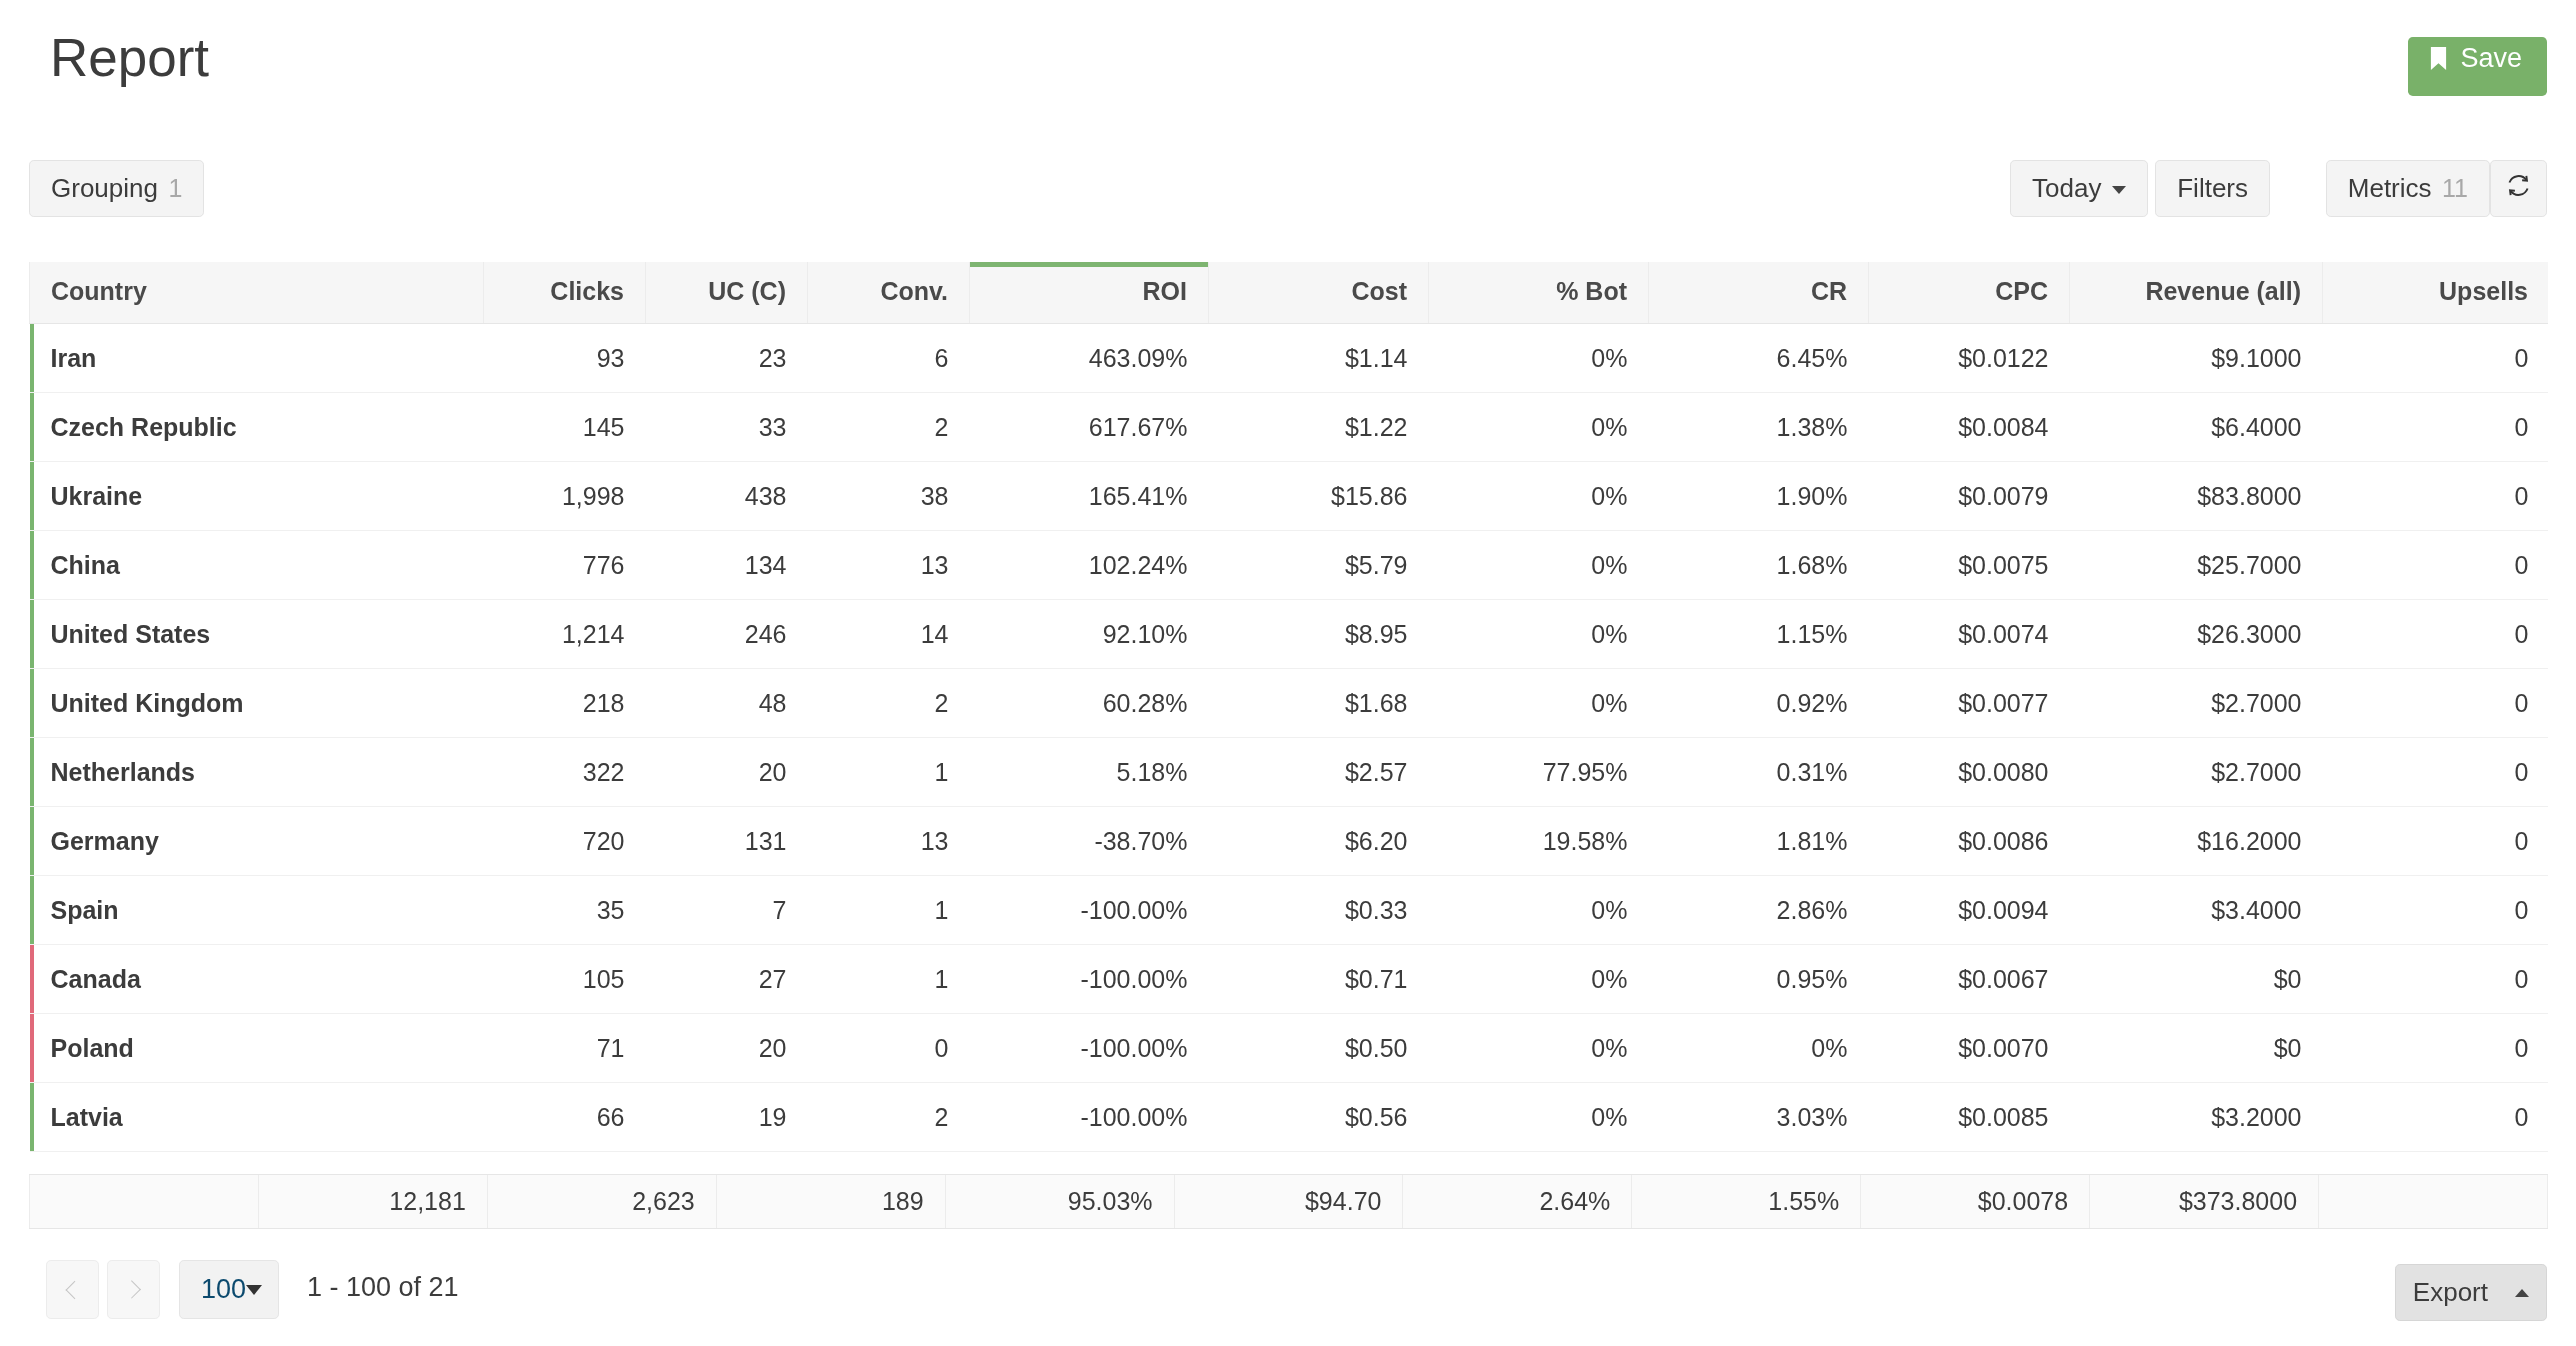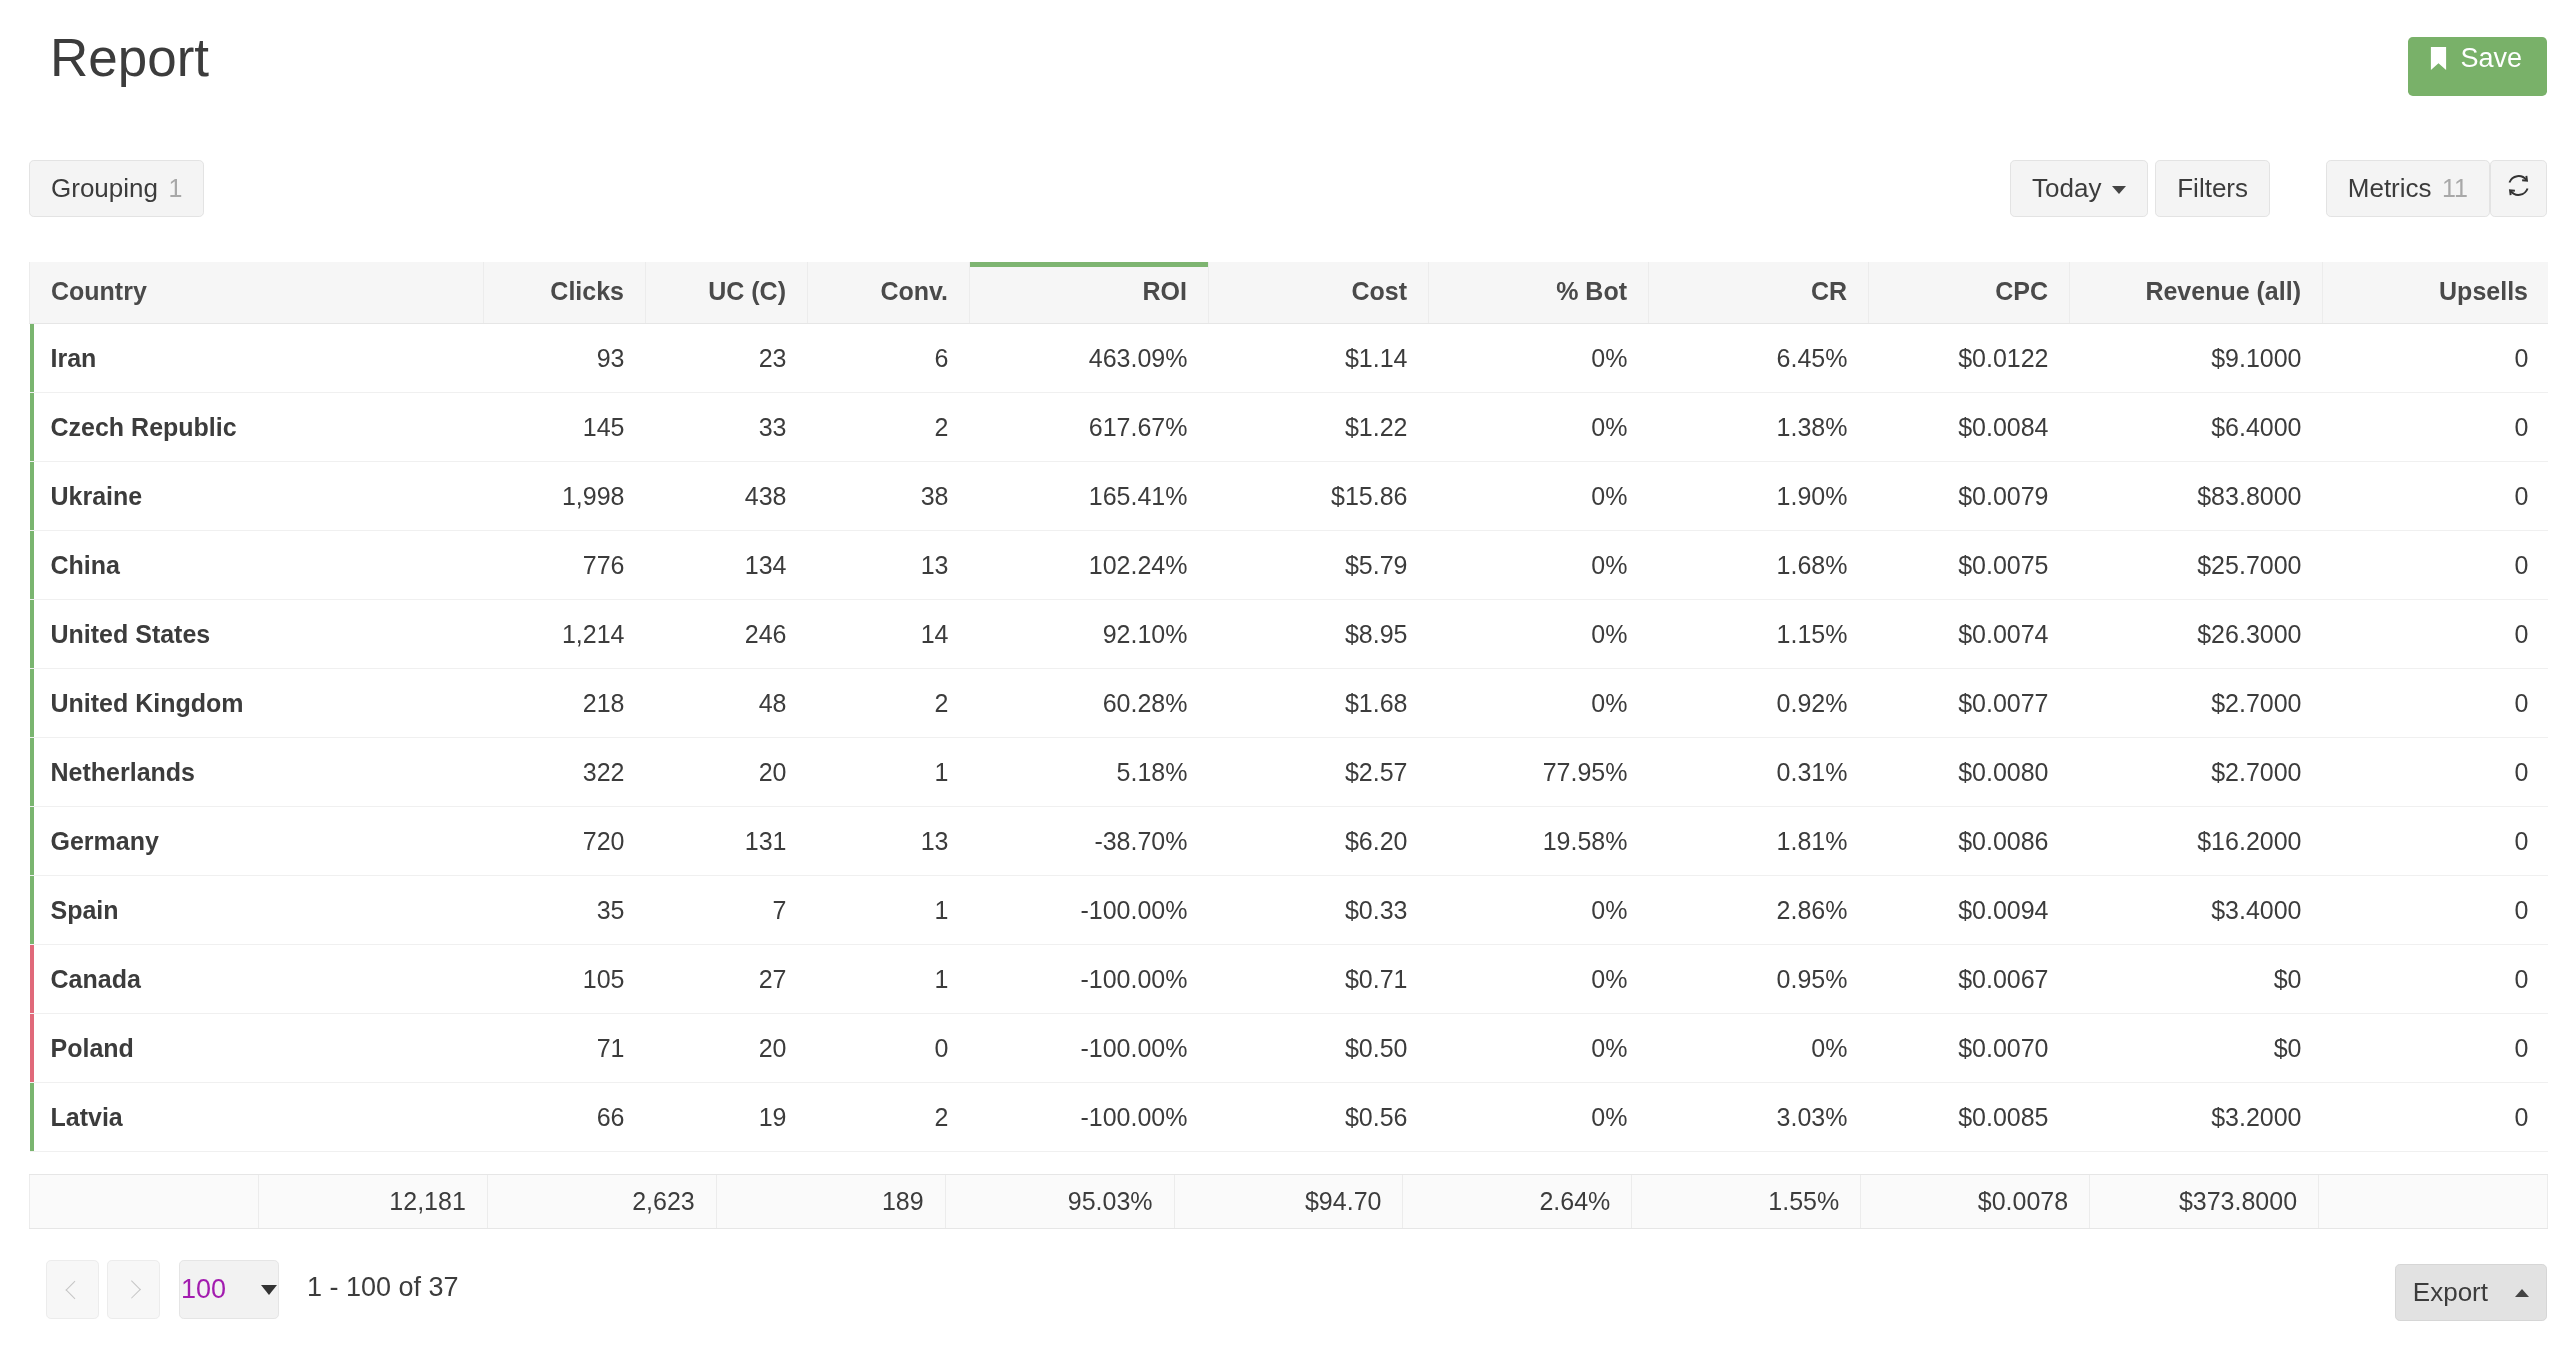--- a/index.html
+++ b/index.html
@@ -202,24 +202,24 @@
   .chev.right { transform: rotate(45deg); margin-right: 3.8px; }
 
   .pagesize {
     position: absolute;
     left: 179px; top: 0;
     width: 100px; height: 59px;
     background: #f2f2f2;
     border: 1px solid #e5e5e5;
     border-radius: 4.8px;
     display: flex; align-items: center;
-    padding: 0 1px;
+    padding: 0 21px;
     justify-content: space-between;
     font-size: 27px;
-    color: #a21caf;
+    color: #0c4a6e;
     cursor: pointer;
   }
   .pagesize .caret {
     width: 0; height: 0;
     border-left: 8.6px solid transparent;
     border-right: 8.6px solid transparent;
     border-top: 10.5px solid #333;
   }
   .range-label {
     position: absolute;
@@ -559,17 +559,17 @@
     </button>
     <button id="pg-next" class="pg-btn">
       <span class="chev right"></span>
     </button>
 
     <div class="pagesize">
       <span>100</span>
       <span class="caret"></span>
     </div>
 
-    <div class="range-label">1 - 100 of 37</div>
+    <div class="range-label">1 - 100 of 21</div>
   </div>
 
 </div>
 
 
 </body></html>

